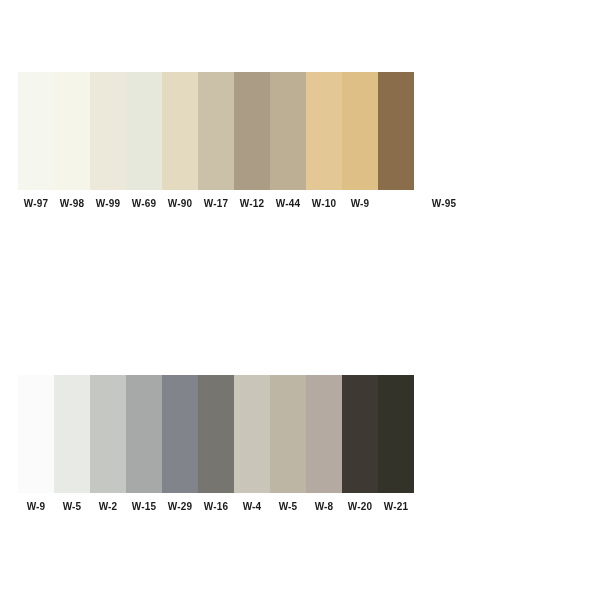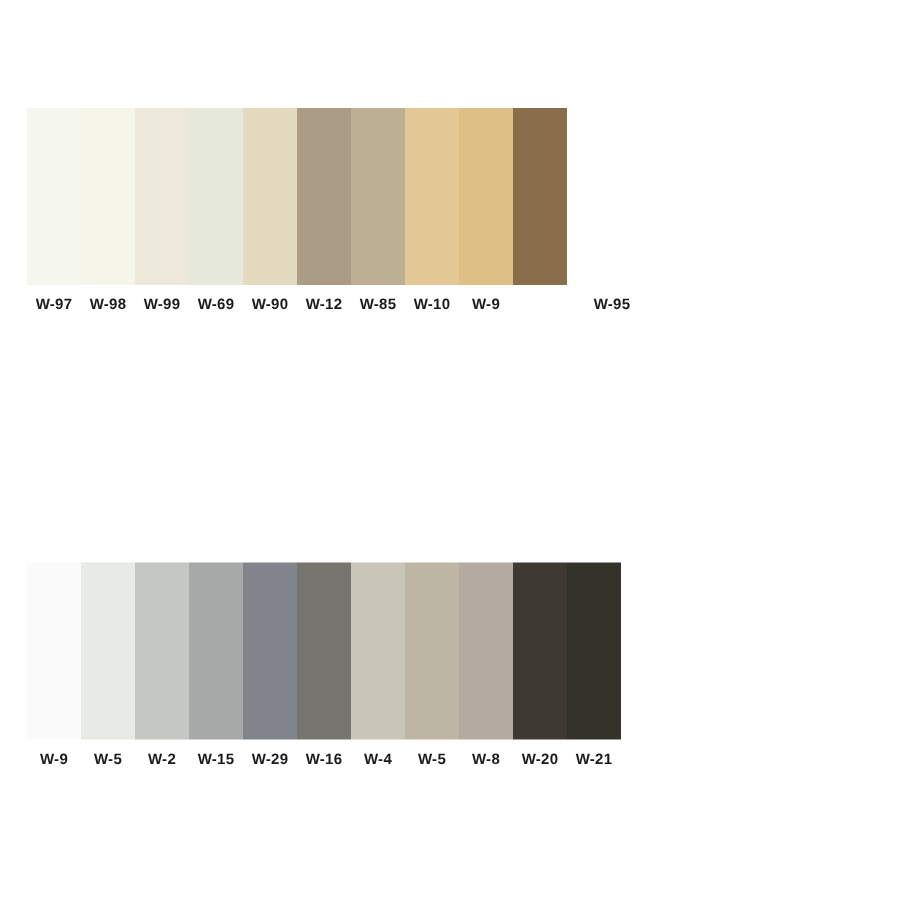--- a/index.html
+++ b/index.html
@@ -83,26 +83,30 @@
       </div>
       <div class="swatch-cell">
         <div class="swatch-chip" style="background-color: rgb(230, 232, 220);"></div>
         <div class="swatch-label" style="color: rgb(27, 27, 27);">W-69</div>
       </div>
       <div class="swatch-cell">
         <div class="swatch-chip" style="background-color: rgb(228, 218, 192);"></div>
         <div class="swatch-label" style="color: rgb(27, 27, 27);">W-90</div>
       </div>
       <div class="swatch-cell">
+        <div class="swatch-chip" style="background-color: rgb(203, 192, 168);"></div>
+        <div class="swatch-label" style="color: rgb(27, 27, 27);">W-17</div>
+      </div>
+      <div class="swatch-cell">
         <div class="swatch-chip" style="background-color: rgb(171, 156, 133);"></div>
         <div class="swatch-label" style="color: rgb(27, 27, 27); text-align: center;">W-12</div>
       </div>
       <div class="swatch-cell">
         <div class="swatch-chip" style="background-color: rgb(188, 175, 147);"></div>
-        <div class="swatch-label" style="color: rgb(27, 27, 27);">W-85</div>
+        <div class="swatch-label" style="color: rgb(27, 27, 27);">W-44</div>
       </div>
       <div class="swatch-cell">
         <div class="swatch-chip" style="background-color: rgb(227, 199, 148);"></div>
         <div class="swatch-label" style="color: rgb(27, 27, 27);">W-10</div>
       </div>
       <div class="swatch-cell">
         <div class="swatch-chip" style="background-color: rgb(222, 191, 134);"></div>
         <div class="swatch-label" style="color: rgb(27, 27, 27);">W-9</div>
       </div>
       <div class="swatch-cell">

